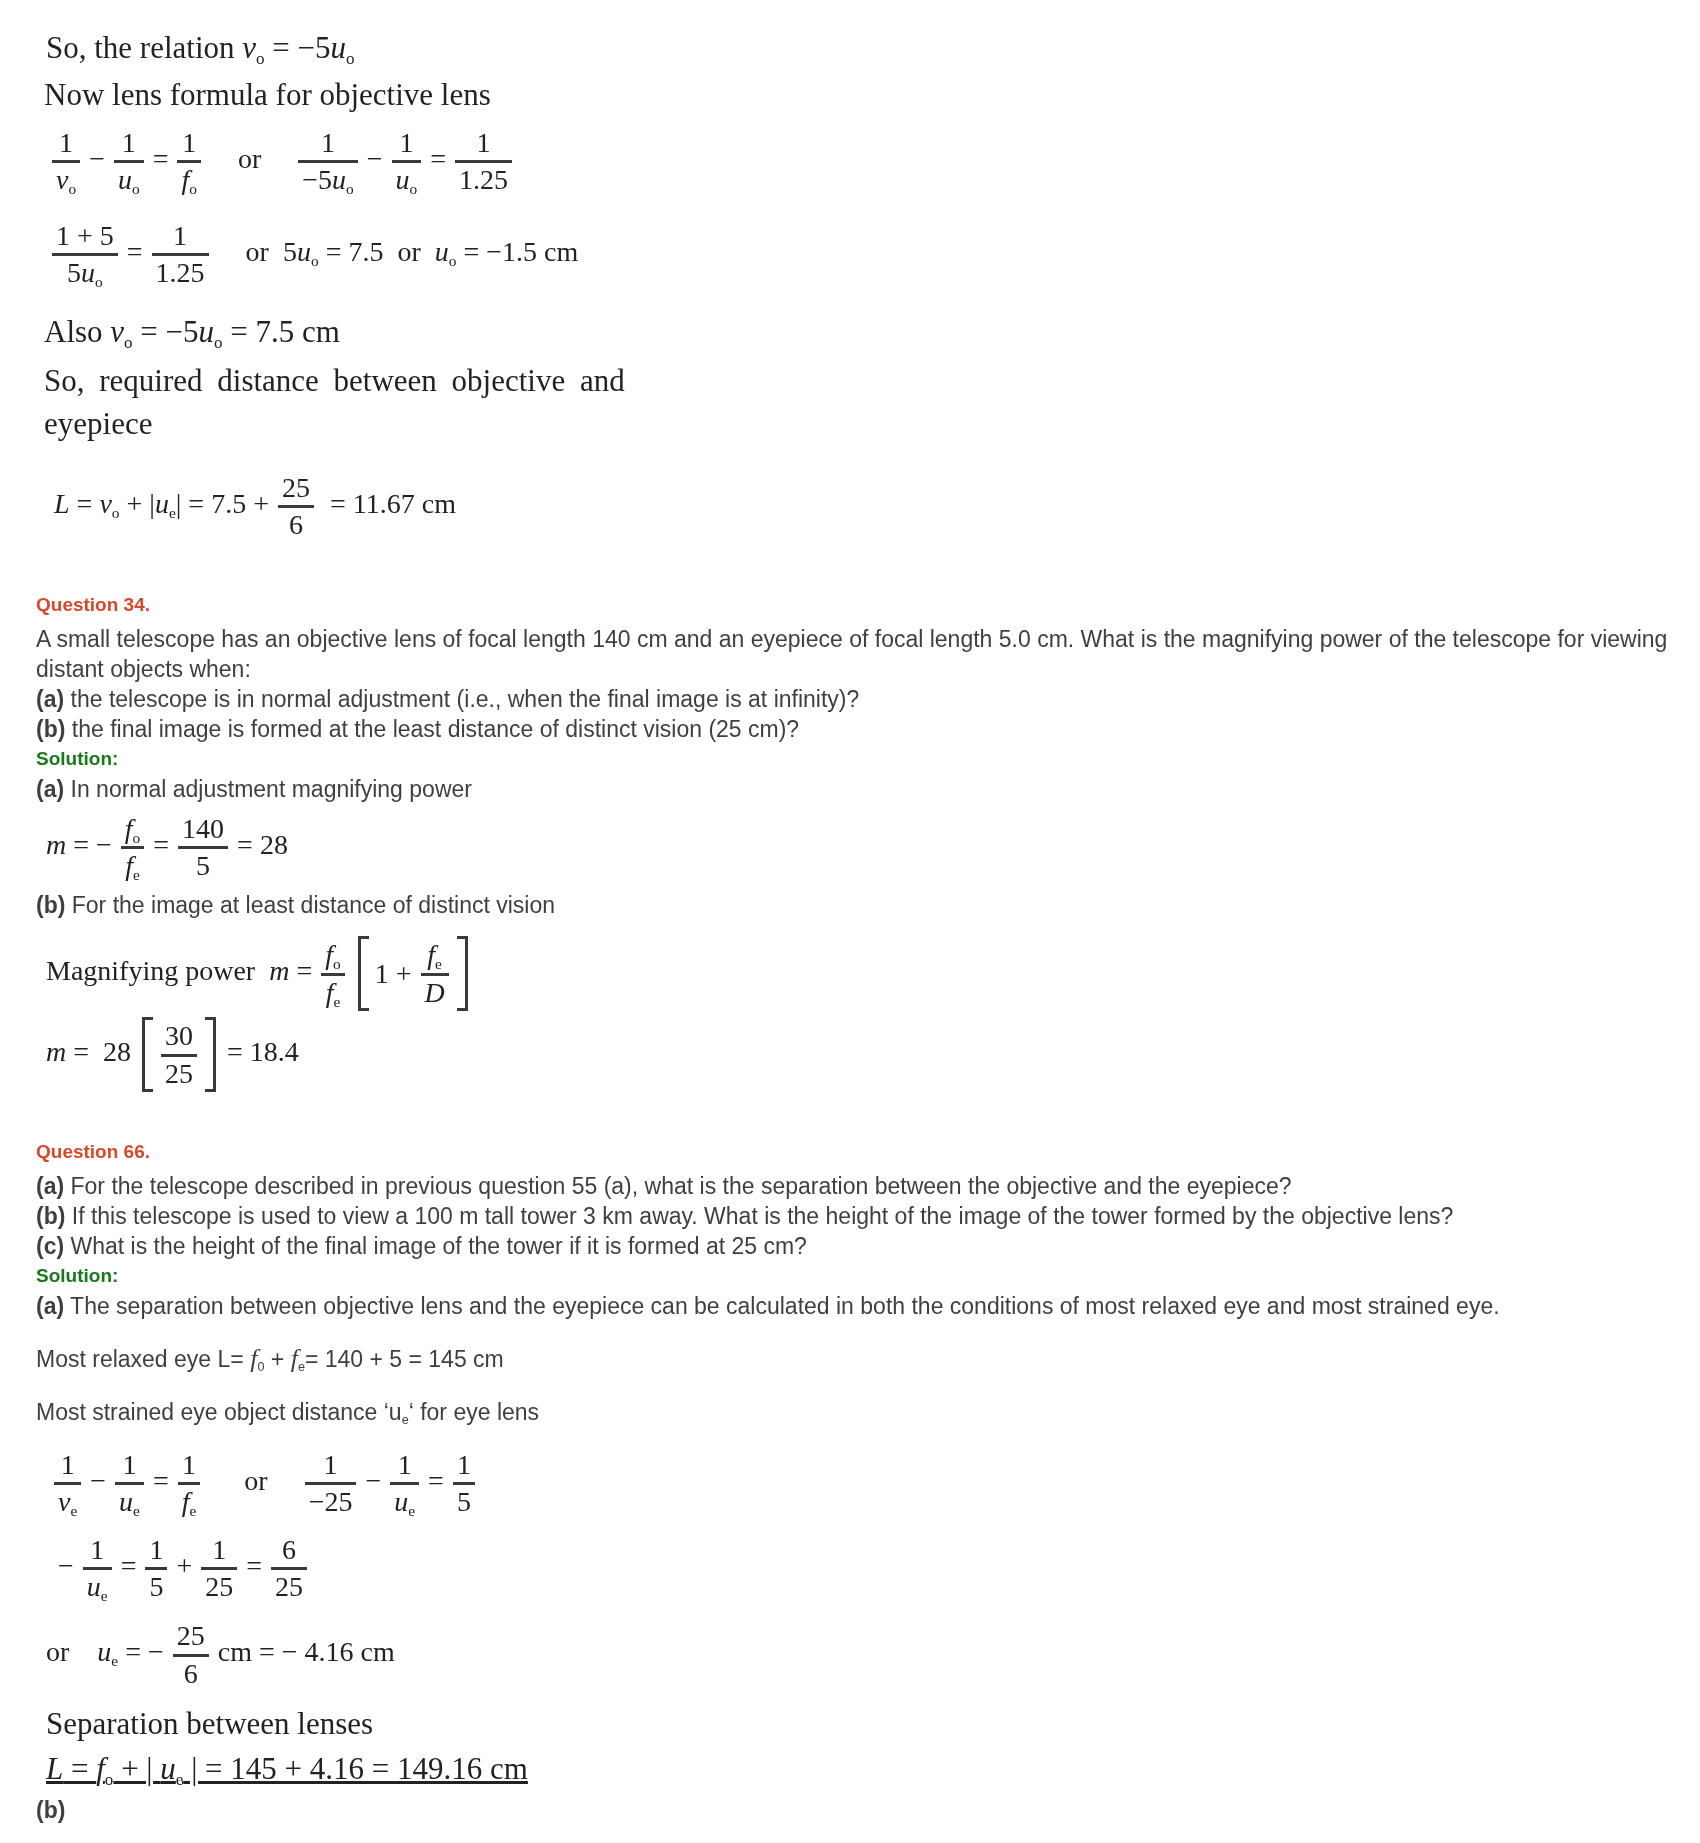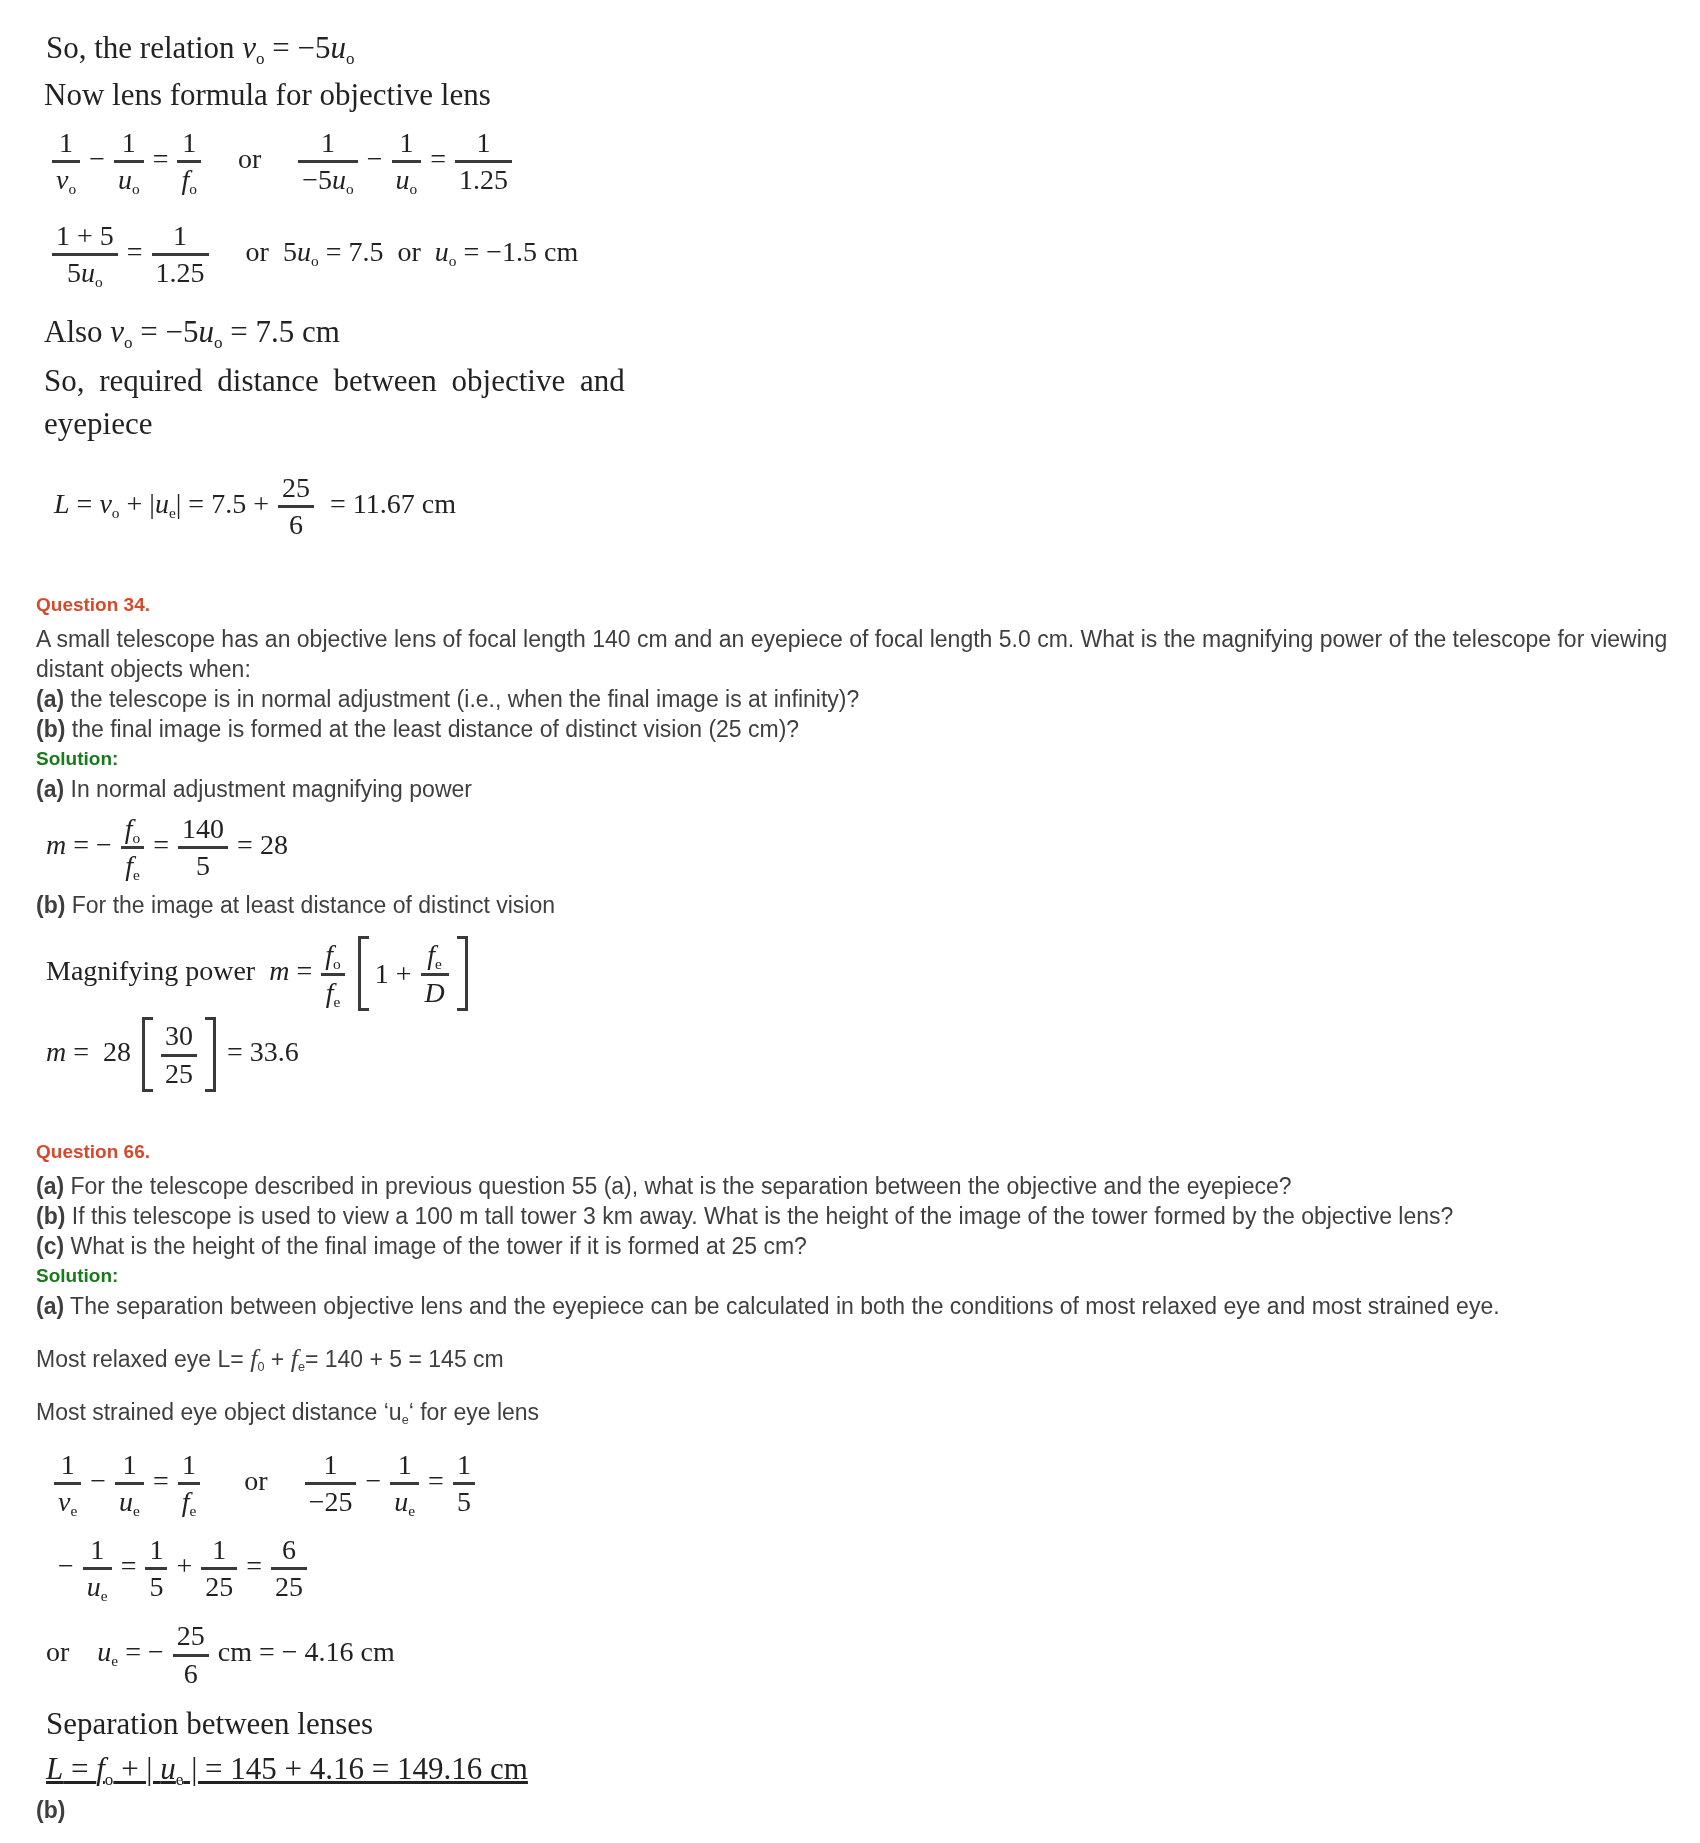--- a/index.html
+++ b/index.html
@@ -98,21 +98,21 @@
   <section class="sec-q34">
     <h2 class="qh">Question 34.</h2>
     <p class="t m-qintro">A small telescope has an objective lens of focal length 140 cm and an eyepiece of focal length 5.0 cm. What is the magnifying power of the telescope for viewing distant objects when:</p>
     <p class="t"><b>(a)</b><span> the telescope is in normal adjustment (i.e., when the final image is at infinity)?</span></p>
     <p class="t"><b>(b)</b><span> the final image is formed at the least distance of distinct vision (25 cm)?</span></p>
     <h3 class="sh">Solution:</h3>
     <p class="t"><b>(a)</b><span> In normal adjustment magnifying power</span></p>
     <div class="formula m-fmag"><span class="it">m</span><span> = − </span><span class="frac"><span class="fnum"><span class="it">f</span><span class="sb">o</span></span><span class="fbar"></span><span class="fden"><span class="it">f</span><span class="sb">e</span></span></span><span> = </span><span class="frac"><span class="fnum"><span>140</span></span><span class="fbar"></span><span class="fden"><span>5</span></span></span><span> = 28</span></div>
     <p class="t"><b>(b)</b><span> For the image at least distance of distinct vision</span></p>
     <div class="formula m-fmagpow"><span>Magnifying power  </span><span class="it">m</span><span> = </span><span class="frac"><span class="fnum"><span class="it">f</span><span class="sb">o</span></span><span class="fbar"></span><span class="fden"><span class="it">f</span><span class="sb">e</span></span></span><span> </span><span class="brk"><span class="brk-l"></span><span class="brk-c"><span>1 + </span><span class="frac"><span class="fnum"><span class="it">f</span><span class="sb">e</span></span><span class="fbar"></span><span class="fden"><span class="it">D</span></span></span></span><span class="brk-r"></span></span></div>
-    <div class="formula m-fresult"><span class="it">m</span><span> =  28 </span><span class="brk"><span class="brk-l"></span><span class="brk-c"><span class="frac"><span class="fnum"><span>30</span></span><span class="fbar"></span><span class="fden"><span>25</span></span></span></span><span class="brk-r"></span></span><span> = 33.6</span></div>
+    <div class="formula m-fresult"><span class="it">m</span><span> =  28 </span><span class="brk"><span class="brk-l"></span><span class="brk-c"><span class="frac"><span class="fnum"><span>30</span></span><span class="fbar"></span><span class="fden"><span>25</span></span></span></span><span class="brk-r"></span></span><span> = 18.4</span></div>
   </section>
 
   <section class="sec-q35">
     <h2 class="qh">Question 66.</h2>
     <p class="t m-qintro"><b>(a)</b><span> For the telescope described in previous question 55 (a), what is the separation between the objective and the eyepiece?</span></p>
     <p class="t"><b>(b)</b><span> If this telescope is used to view a 100 m tall tower 3 km away. What is the height of the image of the tower formed by the objective lens?</span></p>
     <p class="t"><b>(c)</b><span> What is the height of the final image of the tower if it is formed at 25 cm?</span></p>
     <h3 class="sh">Solution:</h3>
     <p class="t"><b>(a)</b><span> The separation between objective lens and the eyepiece can be calculated in both the conditions of most relaxed eye and most strained eye.</span></p>
     <p class="fline"><span>Most relaxed eye L= </span><span class="it">f</span><span class="sb">0</span><span> + </span><span class="it">f</span><span class="sb">e</span><span>= 140 + 5 = 145 cm</span></p>

